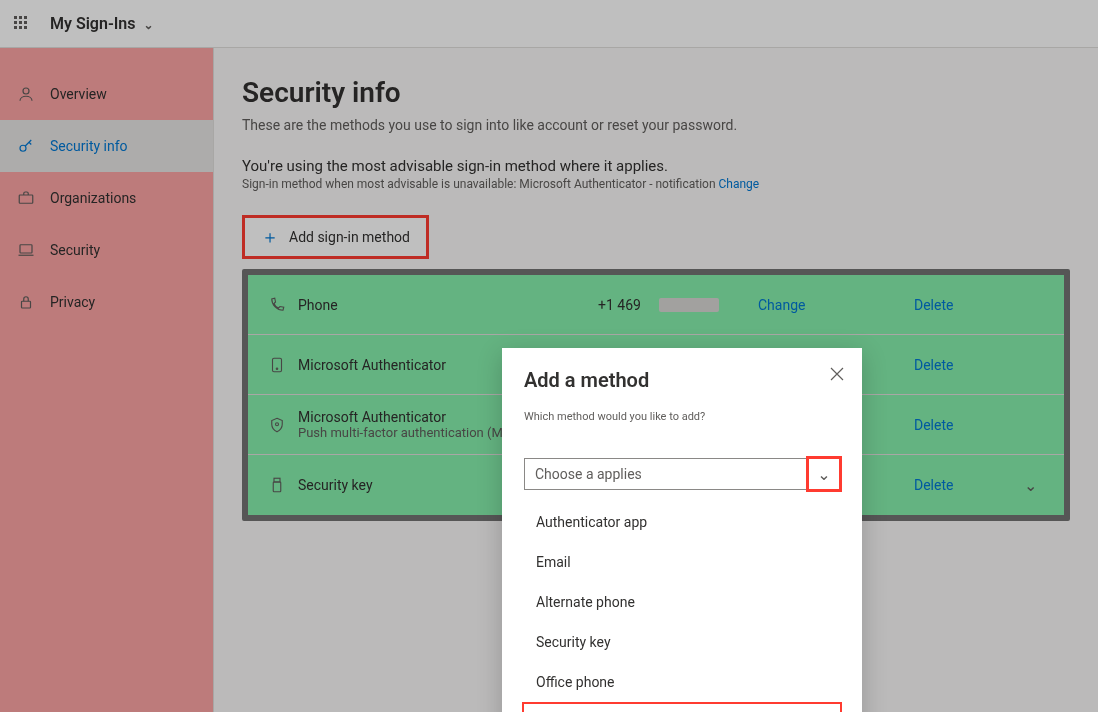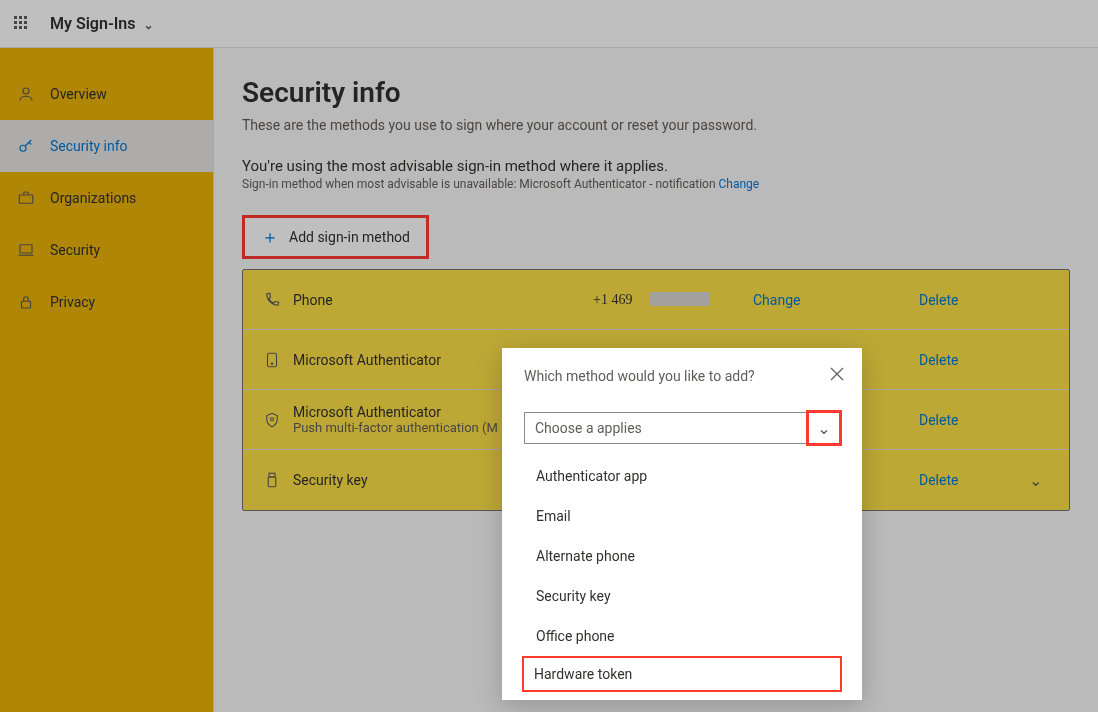--- a/index.html
+++ b/index.html
@@ -11,63 +11,63 @@
   
   .topbar { height: 48px; border-bottom: 1px solid #e1dfdd; display: flex; align-items: center; padding: 0 14px; background: #fff; }
   .waffle { width: 16px; height: 16px; display: grid; grid-template-columns: repeat(3, 3px); grid-template-rows: repeat(3,3px); gap: 2px; margin-right: 20px; }
   .waffle span { background: #605e5c; width: 3px; height: 3px; }
   .title { font-weight: 600; font-size: 16px; color: #323130; }
   .title-chev { margin-left: 4px; font-size: 12px; color: #605e5c; }
 
   .layout { display: flex; height: calc(100% - 48px); }
 
   
-  .sidebar { width: 214px; border-right: 1px solid #e1dfdd; background: #eab308; padding-top: 20px; }
+  .sidebar { width: 214px; border-right: 1px solid #e1dfdd; background: #fca5a5; padding-top: 20px; }
   .nav-item { display: flex; align-items: center; padding: 0 16px; height: 52px; font-size: 14px; color: #323130; cursor: pointer; }
   .nav-item.active { background: #e7e6e4; color: #0078d4; }
   .nav-item .nicon { width: 20px; margin-right: 14px; display: flex; align-items: center; justify-content: center; }
   .nav-item.active .nicon svg { stroke: #0078d4; }
   .nicon svg { stroke: #605e5c; }
 
   
   .main { flex: 1; padding: 28px 28px 0 28px; position: relative; }
   h1 { margin: 0 0 8px 0; font-weight: 600; font-size: 28px; }
   .subtitle { font-size: 14px; color: #605e5c; margin-bottom: 24px; }
   .advice { font-size: 15px; color: #323130; margin-bottom: 2px; }
   .advice-sub { font-size: 12px; color: #605e5c; margin-bottom: 24px; }
   .advice-sub .link { color: #0078d4; cursor: pointer; }
 
   .addbox { display: inline-flex; align-items: center; padding: 10px 16px; border: 3px solid #ff3b30; background: #fff; cursor: pointer; margin-bottom: 10px; }
   .addbox .plus { color: #0078d4; font-size: 18px; margin-right: 10px; line-height: 1; font-weight: 300; }
   .addbox .txt { color: #323130; font-size: 14px; }
 
-  .methods { border: 1px solid #737373; border-radius: 2px; background: #fde047; }
+  .methods { border: 6px solid #737373; border-radius: 2px; background: #86efac; }
   .row { display: flex; align-items: center; min-height: 60px; border-bottom: 1px solid #e1dfdd; padding: 0 20px; }
   .row:last-child { border-bottom: none; }
   .ricon { width: 30px; display: flex; align-items: center; justify-content: flex-start; }
   .ricon svg { stroke: #605e5c; }
   .rinfo { flex: 0 0 300px; font-size: 14px; }
   .rinfo .l1 { color: #323130; }
   .rinfo .l2 { color: #605e5c; font-size: 13px; }
-  .rval { flex: 0 0 160px; font-size: 14px; color: #323130; display: flex; align-items: flex-start; gap: 18px; font-family: Liberation Serif, serif; }
+  .rval { flex: 0 0 160px; font-size: 14px; color: #323130; display: flex; align-items: center; gap: 18px; }
   .blur { display: inline-block; width: 60px; height: 14px; background: #d9d7d5; border-radius: 2px; }
   .ract { flex: 0 0 140px; color: #0078d4; font-size: 14px; cursor: pointer; }
   .rdel { margin-left: auto; color: #0078d4; font-size: 14px; cursor: pointer; width: 110px; }
   .rchev { width: 20px; color: #605e5c; }
 
   .lost { margin-top: 22px; font-size: 14px; }
   .lost .lbl { color: #323130; }
   .lost .lnk { color: #0078d4; cursor: pointer; }
 
   
   .modal { position: absolute; left: 502px; top: 348px; width: 360px; background: #fff; box-shadow: 0 6px 24px rgba(0,0,0,0.2); z-index: 100; }
   .modal-inner { padding: 20px 22px 8px 22px; position: relative; }
   .modal h2 { margin: 0 0 18px 0; font-size: 20px; font-weight: 600; }
   .modal .close { position: absolute; top: 18px; right: 18px; cursor: pointer; color: #605e5c; }
-  .modal .prompt { font-size: 14px; color: #605e5c; margin-bottom: 28px; }
+  .modal .prompt { font-size: 11px; color: #605e5c; margin-bottom: 35px; }
   .selectwrap { position: relative; margin-bottom: 12px; }
   .select { border: 1px solid #8a8886; height: 32px; display: flex; align-items: center; padding: 0 10px; font-size: 14px; color: #605e5c; background: #fff; cursor: pointer; }
   .select-chev { position: absolute; top: -2px; right: -2px; width: 36px; height: 36px; border: 3px solid #ff3b30; display: flex; align-items: center; justify-content: center; color: #605e5c; pointer-events: none; }
   .ddlist { }
   .dditem { padding: 10px 10px; font-size: 14px; cursor: pointer; border: 2px solid transparent; }
   .dditem.hl { border: 2px solid #ff3b30; margin: 0 -2px; padding: 8px 10px; }
 </style>
 </head>
 <body>
 
@@ -134,21 +134,21 @@
             <rect x="6" y="11" width="12" height="9" rx="1"></rect>
             <path d="M9 11V8a3 3 0 0 1 6 0v3"></path>
           </svg>
         </span>
       <span>Privacy</span>
     </div>
   </div>
 
   <div class="main">
     <h1>Security info</h1>
-    <div class="subtitle">These are the methods you use to sign where your account or reset your password.</div>
+    <div class="subtitle">These are the methods you use to sign into like account or reset your password.</div>
     <div class="advice">You're using the most advisable sign-in method where it applies.</div>
     <div class="advice-sub">
       <span>Sign-in method when most advisable is unavailable: Microsoft Authenticator - notification</span>
       <span class="link">Change</span>
     </div>
 
     <div class="addbox">
       <span class="plus">＋</span>
       <span class="txt">Add sign-in method</span>
     </div>
@@ -222,20 +222,21 @@
       </div>
     </div>
 
   </div>
 </div>
 
 <div class="veil"></div>
 
 <div class="modal">
   <div class="modal-inner">
+    <h2>Add a method</h2>
     <span class="close">
       <svg width="14" height="14" viewBox="0 0 14 14" stroke="#605e5c" stroke-width="1.2">
           <path d="M1 1l12 12M13 1L1 13"></path>
         </svg>
     </span>
     <div class="prompt">Which method would you like to add?</div>
     <div class="selectwrap">
       <div class="select">
         <span>Choose a applies</span>
       </div>

